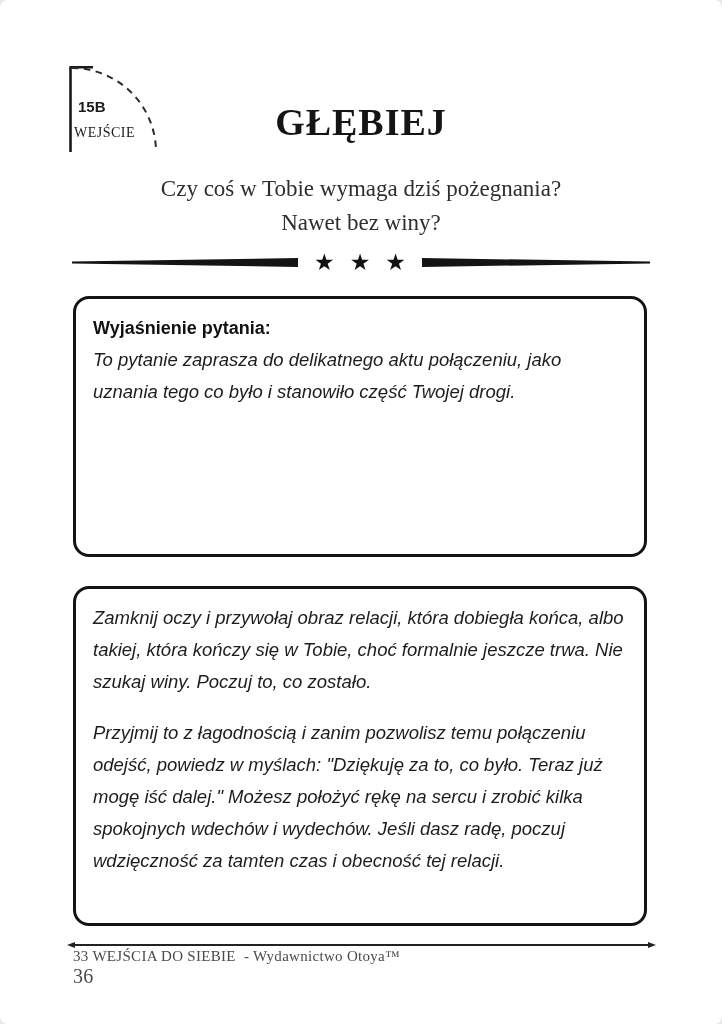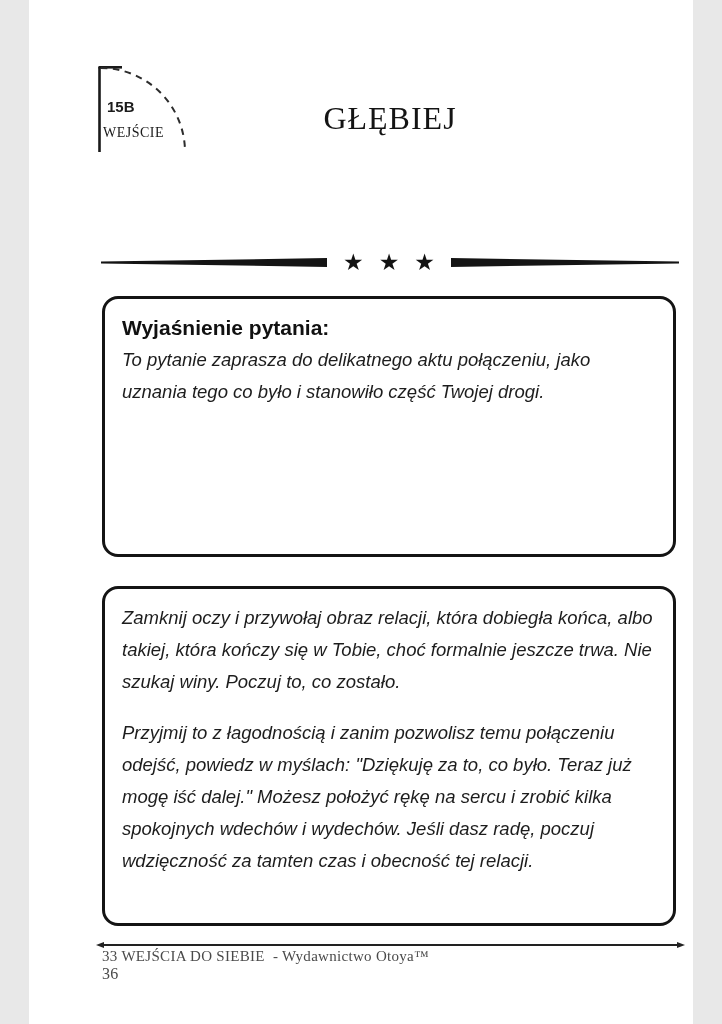--- a/index.html
+++ b/index.html
@@ -1,46 +1,47 @@
 <!DOCTYPE html>
 <html><head>
 <meta charset="utf-8">
 <style>
   * { box-sizing: border-box; }
   html, body { margin: 0; padding: 0; background: #e8e8e8; }
   .page {
     position: relative;
-    width: 664px;
+    width: 722px;
     height: 1024px;
     margin: 0 auto;
     background: #ffffff;
     overflow: hidden;
     font-family: "Liberation Sans", sans-serif;
     color: #1d1d1d;
+    border-radius: 8px;
   }
 
   
   .badge { position: absolute; left: 68px; top: 64px; width: 102px; height: 96px; }
   .badge svg { position: absolute; left: 0; top: 0; }
   .badge-num {
     position: absolute; left: 10px; top: 34px;
     font-size: 15px; font-weight: bold; color: #1b1b1b;
   }
   .badge-label {
     position: absolute; left: 6px; top: 61px;
     font-family: "Liberation Serif", serif;
     font-size: 14px; letter-spacing: 0.5px; color: #1b1b1b;
   }
 
   
   .title {
     position: absolute; left: 0; top: 100px; width: 722px;
     margin: 0; text-align: center;
     font-family: "Liberation Serif", serif;
-    font-size: 32px; font-weight: normal; letter-spacing: 1px; color: #141414;
+    font-size: 38px; font-weight: bold; letter-spacing: 1px; color: #141414;
   }
   .subtitle {
     position: absolute; left: 0; top: 172px; width: 722px;
     text-align: center;
     font-family: "Liberation Serif", serif;
     font-size: 23px; line-height: 34px; color: #2e2e2e;
   }
 
   
   .divider {
@@ -58,21 +59,21 @@
   .box {
     position: absolute; left: 73px; width: 574px;
     border: 3px solid #141414; border-radius: 16px;
     padding: 13px 17px;
     background: #ffffff;
     font-size: 18.5px; line-height: 32px; color: #1d1d1d;
   }
   .box-1 { top: 296px; height: 261px; }
   .box-2 { top: 586px; height: 340px; }
   .box h2 {
-    margin: 0; font-size: 21px; font-weight: bold; line-height: 32px; color: #111;
+    margin: 0; font-size: 18px; font-weight: bold; line-height: 32px; color: #111;
   }
   .box p { margin: 0; font-style: italic; }
   .box p + p { margin-top: 19px; }
 
   
   .footer-rule {
     position: absolute; left: 67px; top: 941px; width: 589px; height: 8px;
     display: flex; align-items: center;
   }
   .footer-rule .line { flex: 1; height: 2px; background: #222; }
@@ -85,38 +86,42 @@
     width: 0; height: 0; flex: 0 0 auto;
     border-top: 3px solid transparent; border-bottom: 3px solid transparent;
     border-left: 8px solid #222;
   }
   .footer-text {
     position: absolute; left: 73px; top: 948px; width: 577px;
     display: flex; justify-content: space-between; align-items: baseline;
     font-family: "Liberation Serif", serif;
     font-size: 15px; letter-spacing: 0.3px; color: #4a4a4a; flex-direction: column;
   }
-  .footer-page { font-size: 16px; font-family: Liberation Serif, serif; }
+  .footer-page { font-size: 20px; font-family: Liberation Serif, serif; }
 </style>
 </head>
 <body>
 
 <div class="page">
 
   <div class="badge">
     <svg width="102" height="96" viewBox="0 0 102 96">
       <line x1="2.5" y1="3" x2="2.5" y2="88" stroke="#1a1a1a" stroke-width="2.6"></line>
       <line x1="1.5" y1="3.3" x2="25" y2="3.3" stroke="#1a1a1a" stroke-width="2.6"></line>
       <path d="M 4 4 A 84 84 0 0 1 88 88" fill="none" stroke="#2c2c2c" stroke-width="2" stroke-dasharray="6.5 5.5"></path>
     </svg>
     <div class="badge-num">15B</div>
     <div class="badge-label">WEJŚCIE</div>
   </div>
 
   <h1 class="title">GŁĘBIEJ</h1>
+  <div class="subtitle">
+    <div>Czy coś w Tobie wymaga dziś pożegnania?</div>
+    <div>Nawet bez winy?</div>
+  </div>
 
   <div class="divider">
     <svg class="wedge" width="226" height="9" viewBox="0 0 226 9">
       <polygon points="0,3.6 226,0 226,9 0,5.4" fill="#141414"></polygon>
     </svg>
     <div class="stars">
       <span class="star">★</span>
       <span class="star">★</span>
       <span class="star">★</span>
     </div>

